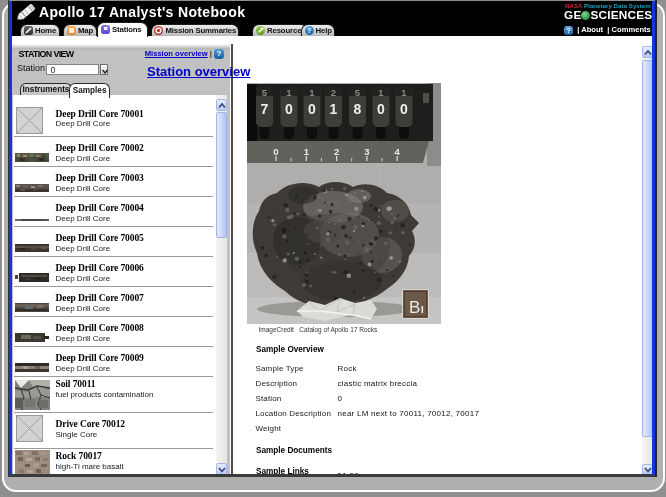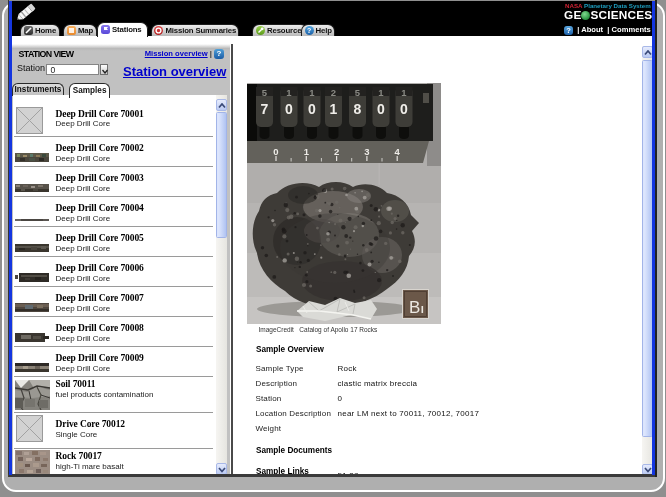--- a/index.html
+++ b/index.html
@@ -26,29 +26,29 @@
 
 .tab { position:absolute; top:22.7px; height:12px; background:linear-gradient(#ececec,#b9b9b9); border:1px solid #1c1c1c; border-bottom:none; border-radius:7px 7px 0 0; color:#111; font-weight:bold; font-size:7.8px; letter-spacing:-0.15px; display:flex; align-items:center; padding:0 2px 0 3px; white-space:nowrap; }
 .tab.active { top:20.8px; height:15px; background:#fff; z-index:3; }
 .tico { display:inline-block; width:9px; height:9px; border-radius:2.5px; margin-right:2px; position:relative; flex:none; }
 
 #leftpanel { left:0; top:42.5px; width:217.5px; height:430.5px; background:linear-gradient(#ffffff, #b9b9b9 4.5px, #c1c1c1 7px); }
 #divider { left:219px; top:43px; width:1.5px; height:430px; background:#4a4a4a; }
 #rightpanel { left:221px; top:42px; width:419px; height:431px; background:#fff; }
 #stview { left:6.5px; top:47.7px; font-weight:bold; font-size:8.8px; letter-spacing:-0.6px; color:#000; }
 #movrow { left:0px; top:47.5px; width:212px; font-size:7.6px; font-weight:bold; text-align:right; }
-a.lnk { color:#0000cc; text-decoration:underline; font-weight:bold; }
+a.lnk { color:#0000cc; text-decoration:underline; font-weight:bold;margin-left:24px; }
 .qico { display:inline-block; width:10px; height:10px; border-radius:3px; background:linear-gradient(#4f9fd8,#1a5ca5); color:#fff; font-size:8px; text-align:center; line-height:10px; font-weight:bold; }
 #strow { left:5px; top:62px; font-size:9px; color:#111; }
 #stsel { left:34.4px; top:63.2px; width:52.3px; height:11.2px; background:#fff; border:1px solid #858585; font-size:8.6px; line-height:9.5px; color:#222; padding:0.5px 0 0 3px; }
 #stbtn { left:88px; top:63.2px; width:8px; height:11.2px; background:linear-gradient(#fdfdfd,#cfcfcf); border:1px solid #707070; }
 #stbtn svg { position:absolute; left:0.5px; top:3.5px; }
 #stovr { left:111px; top:63px; font-size:13px; }
 .ptab { position:absolute; top:81.5px; height:13.5px; border:1px solid #2a2a2a; border-bottom:none; border-radius:6px 6px 0 0; font-weight:bold; font-size:8.2px; color:#111; display:flex; align-items:center; justify-content:center; }
-#ptab1 { left:0; width:52px; background:linear-gradient(#dcdcdc,#bfbfbf); }
+#ptab1 { left:8px; width:52px; background:linear-gradient(#dcdcdc,#bfbfbf); }
 #ptab2 { left:57.3px; width:40.7px; height:15px; background:#fff; z-index:2; }
 #list { left:0.5px; top:94px; width:204px; height:379px; background:#fff; overflow:hidden; }
 .sep { position:absolute; left:1px; width:199px; height:1px; background:#9a9a9a; }
 .ttl { position:absolute; left:43px; font-family:"Liberation Serif", serif; font-weight:bold; font-size:9.5px; color:#000; white-space:nowrap; letter-spacing:-0.1px; }
 .sub { position:absolute; left:43px; font-size:8px; color:#222; white-space:nowrap; }
 .ph { position:absolute; left:3px; width:27px; height:27px; background:#d2d2d2; border:1px solid #9a9a9a; }
 .strip { position:absolute; left:2px; width:34px; }
 
 .sb { position:absolute; width:10.5px; background:linear-gradient(90deg,#f6f5f2,#e6e5e0); }
 .sbtn { position:absolute; left:0; width:10.5px; height:12px; background:linear-gradient(175deg,#e8edfd,#b8c8f2); border:1px solid #a8b8e8; border-radius:2px; }
@@ -77,20 +77,21 @@
     <g transform="rotate(-40 12 9.5)">
       <rect x="4" y="6" width="14" height="7" fill="#f6f6f6"></rect>
       <rect x="16.5" y="6" width="4" height="7" rx="1.4" fill="#d4d4d4"></rect>
       <path d="M4 6 L-1 9.5 L4 13 Z" fill="#ececec"></path>
       <path d="M0.8 8.2 L-1 9.5 L0.9 10.9 Z" fill="#333"></path>
       <line x1="7.5" y1="6" x2="7.5" y2="13" stroke="#9a9a9a" stroke-width="1.3"></line>
       <line x1="11.5" y1="6" x2="11.5" y2="13" stroke="#b4b4b4" stroke-width="1"></line>
       <line x1="16" y1="6" x2="16" y2="13" stroke="#9a9a9a" stroke-width="0.9"></line>
     </g>
   </svg>
+  <div class="abs" id="title">Apollo 17 Analyst's Notebook</div>
   <div class="abs" id="nasa"><span class="r">NASA</span> <span class="t">Planetary Data System</span></div>
   <div class="abs" id="geo">GE<span class="dot"></span>SCIENCES</div>
   <div class="abs" id="abt"><span class="q">?</span> &nbsp;| About &nbsp;| Comments</div>
 
   <div class="tab" style="left:8px; width:40px;"><span class="tico" style="background:linear-gradient(#6a6a6a,#2e2e2e);"><svg width="9" height="9">
           <line x1="2" y1="7" x2="7" y2="2" stroke="#fff" stroke-width="1.6"></line>
         </svg></span>Home</div>
   <div class="tab" style="left:51px; width:34px;"><span class="tico" style="background:linear-gradient(#f8b060,#e8882a);"><svg width="9" height="9">
           <rect x="2" y="2" width="5" height="5" fill="#fff" opacity="0.85"></rect>
         </svg></span>Map</div>

